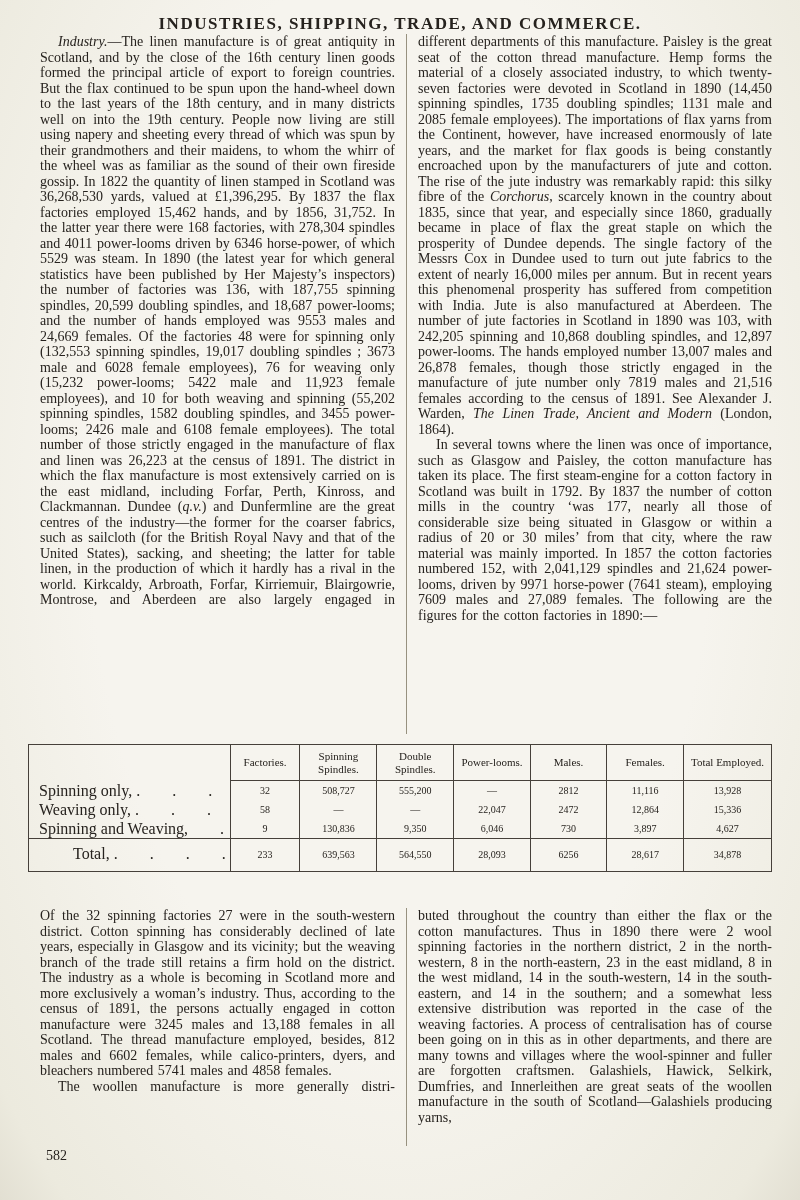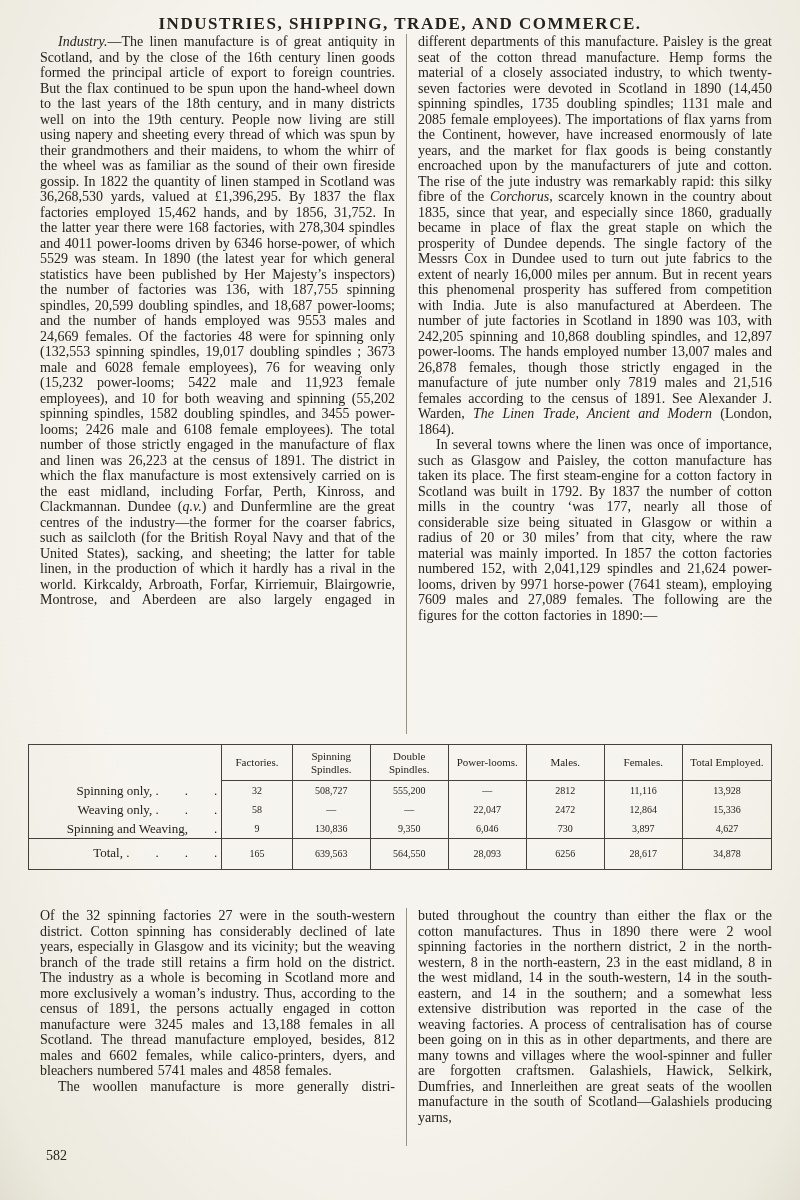--- a/index.html
+++ b/index.html
@@ -63,21 +63,21 @@
   }
   th{
     font-size:11px;font-weight:400;
     line-height:12.5px;
     padding:5px 2px;
     border-bottom:1px solid #46403a;
   }
   th.stub{border-bottom:none;}
   th + th, td + td{border-left:1px solid #46403a;}
   td.label{
-    text-align:right;padding-left:10px;font-size:13px;white-space:nowrap;overflow:hidden;
+    text-align:left;padding-left:10px;font-size:16px;white-space:nowrap;overflow:hidden;
   }
   tbody tr.data-row td{line-height:17px;}
   tbody tr.data-row:last-of-type td{padding-bottom:14px;}
   tr.total-row td{
     border-top:1px solid #46403a;
     padding-top:6px;padding-bottom:8px;
   }
   td.total-label{padding-left:44px;}
   
   .footer{
@@ -154,21 +154,21 @@
           <td>9</td>
           <td>130,836</td>
           <td>9,350</td>
           <td>6,046</td>
           <td>730</td>
           <td>3,897</td>
           <td>4,627</td>
         </tr>
         <tr class="total-row">
           <td class="label total-label">Total, .  .  .  .</td>
-          <td>165</td>
+          <td>233</td>
           <td>639,563</td>
           <td>564,550</td>
           <td>28,093</td>
           <td>6256</td>
           <td>28,617</td>
           <td>34,878</td>
         </tr>
       </tbody>
     </table>
   </div>

